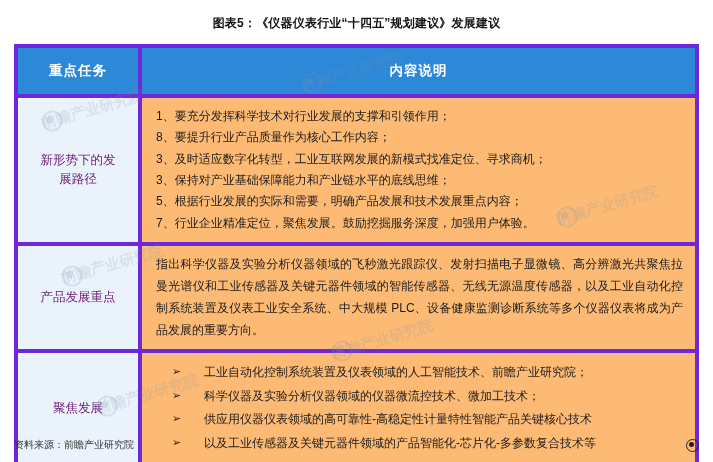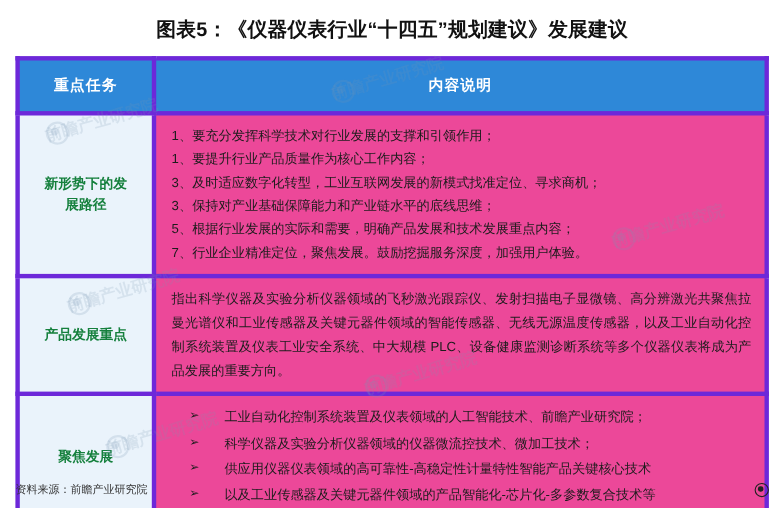--- a/index.html
+++ b/index.html
@@ -17,21 +17,21 @@
   }
   .page {
     position: relative;
     width: 713px;
     height: 462px;
     box-sizing: border-box;
     padding: 0 14px;
   }
   .title {
     text-align: center;
-    font-size: 18px;
+    font-size: 12px;
     font-weight: bold;
     color: #111111;
     letter-spacing: 0.2px;
     padding-top: 15px;
     padding-bottom: 12px;
   }
   table.main {
     width: 685px;
     border-collapse: collapse;
     table-layout: fixed;
@@ -49,27 +49,27 @@
     height: 44px;
     letter-spacing: 1px;
   }
   th.col-task { width: 118px; }
   th.col-content { }
 
   td.task {
     background: #eaf3fb;
     text-align: center;
     font-size: 12.5px;
-    font-weight: bold;
-    color: #15803d;
+    font-weight: normal;
+    color: #701a75;
     line-height: 1.5;
     padding: 4px 22px;
   }
   td.content {
-    background: #ec4899;
+    background: #fdba74;
     font-size: 12px;
     line-height: 1.78;
     color: #1c1c1c;
     padding: 8px 12px 8px 14px;
     text-align: justify;
   }
   td.content .line {
     white-space: nowrap;
   }
   td.content p.para {
@@ -164,21 +164,21 @@
       <tr>
         <th class="col-task">重点任务</th>
         <th class="col-content">内容说明</th>
       </tr>
     </thead>
     <tbody>
       <tr>
         <td class="task">新形势下的发展路径</td>
         <td class="content">
           <div class="line">1、要充分发挥科学技术对行业发展的支撑和引领作用；</div>
-          <div class="line">1、要提升行业产品质量作为核心工作内容；</div>
+          <div class="line">8、要提升行业产品质量作为核心工作内容；</div>
           <div class="line">3、及时适应数字化转型，工业互联网发展的新模式找准定位、寻求商机；</div>
           <div class="line">3、保持对产业基础保障能力和产业链水平的底线思维；</div>
           <div class="line">5、根据行业发展的实际和需要，明确产品发展和技术发展重点内容；</div>
           <div class="line">7、行业企业精准定位，聚焦发展。鼓励挖掘服务深度，加强用户体验。</div>
         </td>
       </tr>
       <tr>
         <td class="task">产品发展重点</td>
         <td class="content">
           <p class="para">指出科学仪器及实验分析仪器领域的飞秒激光跟踪仪、发射扫描电子显微镜、高分辨激光共聚焦拉曼光谱仪和工业传感器及关键元器件领域的智能传感器、无线无源温度传感器，以及工业自动化控制系统装置及仪表工业安全系统、中大规模 PLC、设备健康监测诊断系统等多个仪器仪表将成为产品发展的重要方向。</p>

